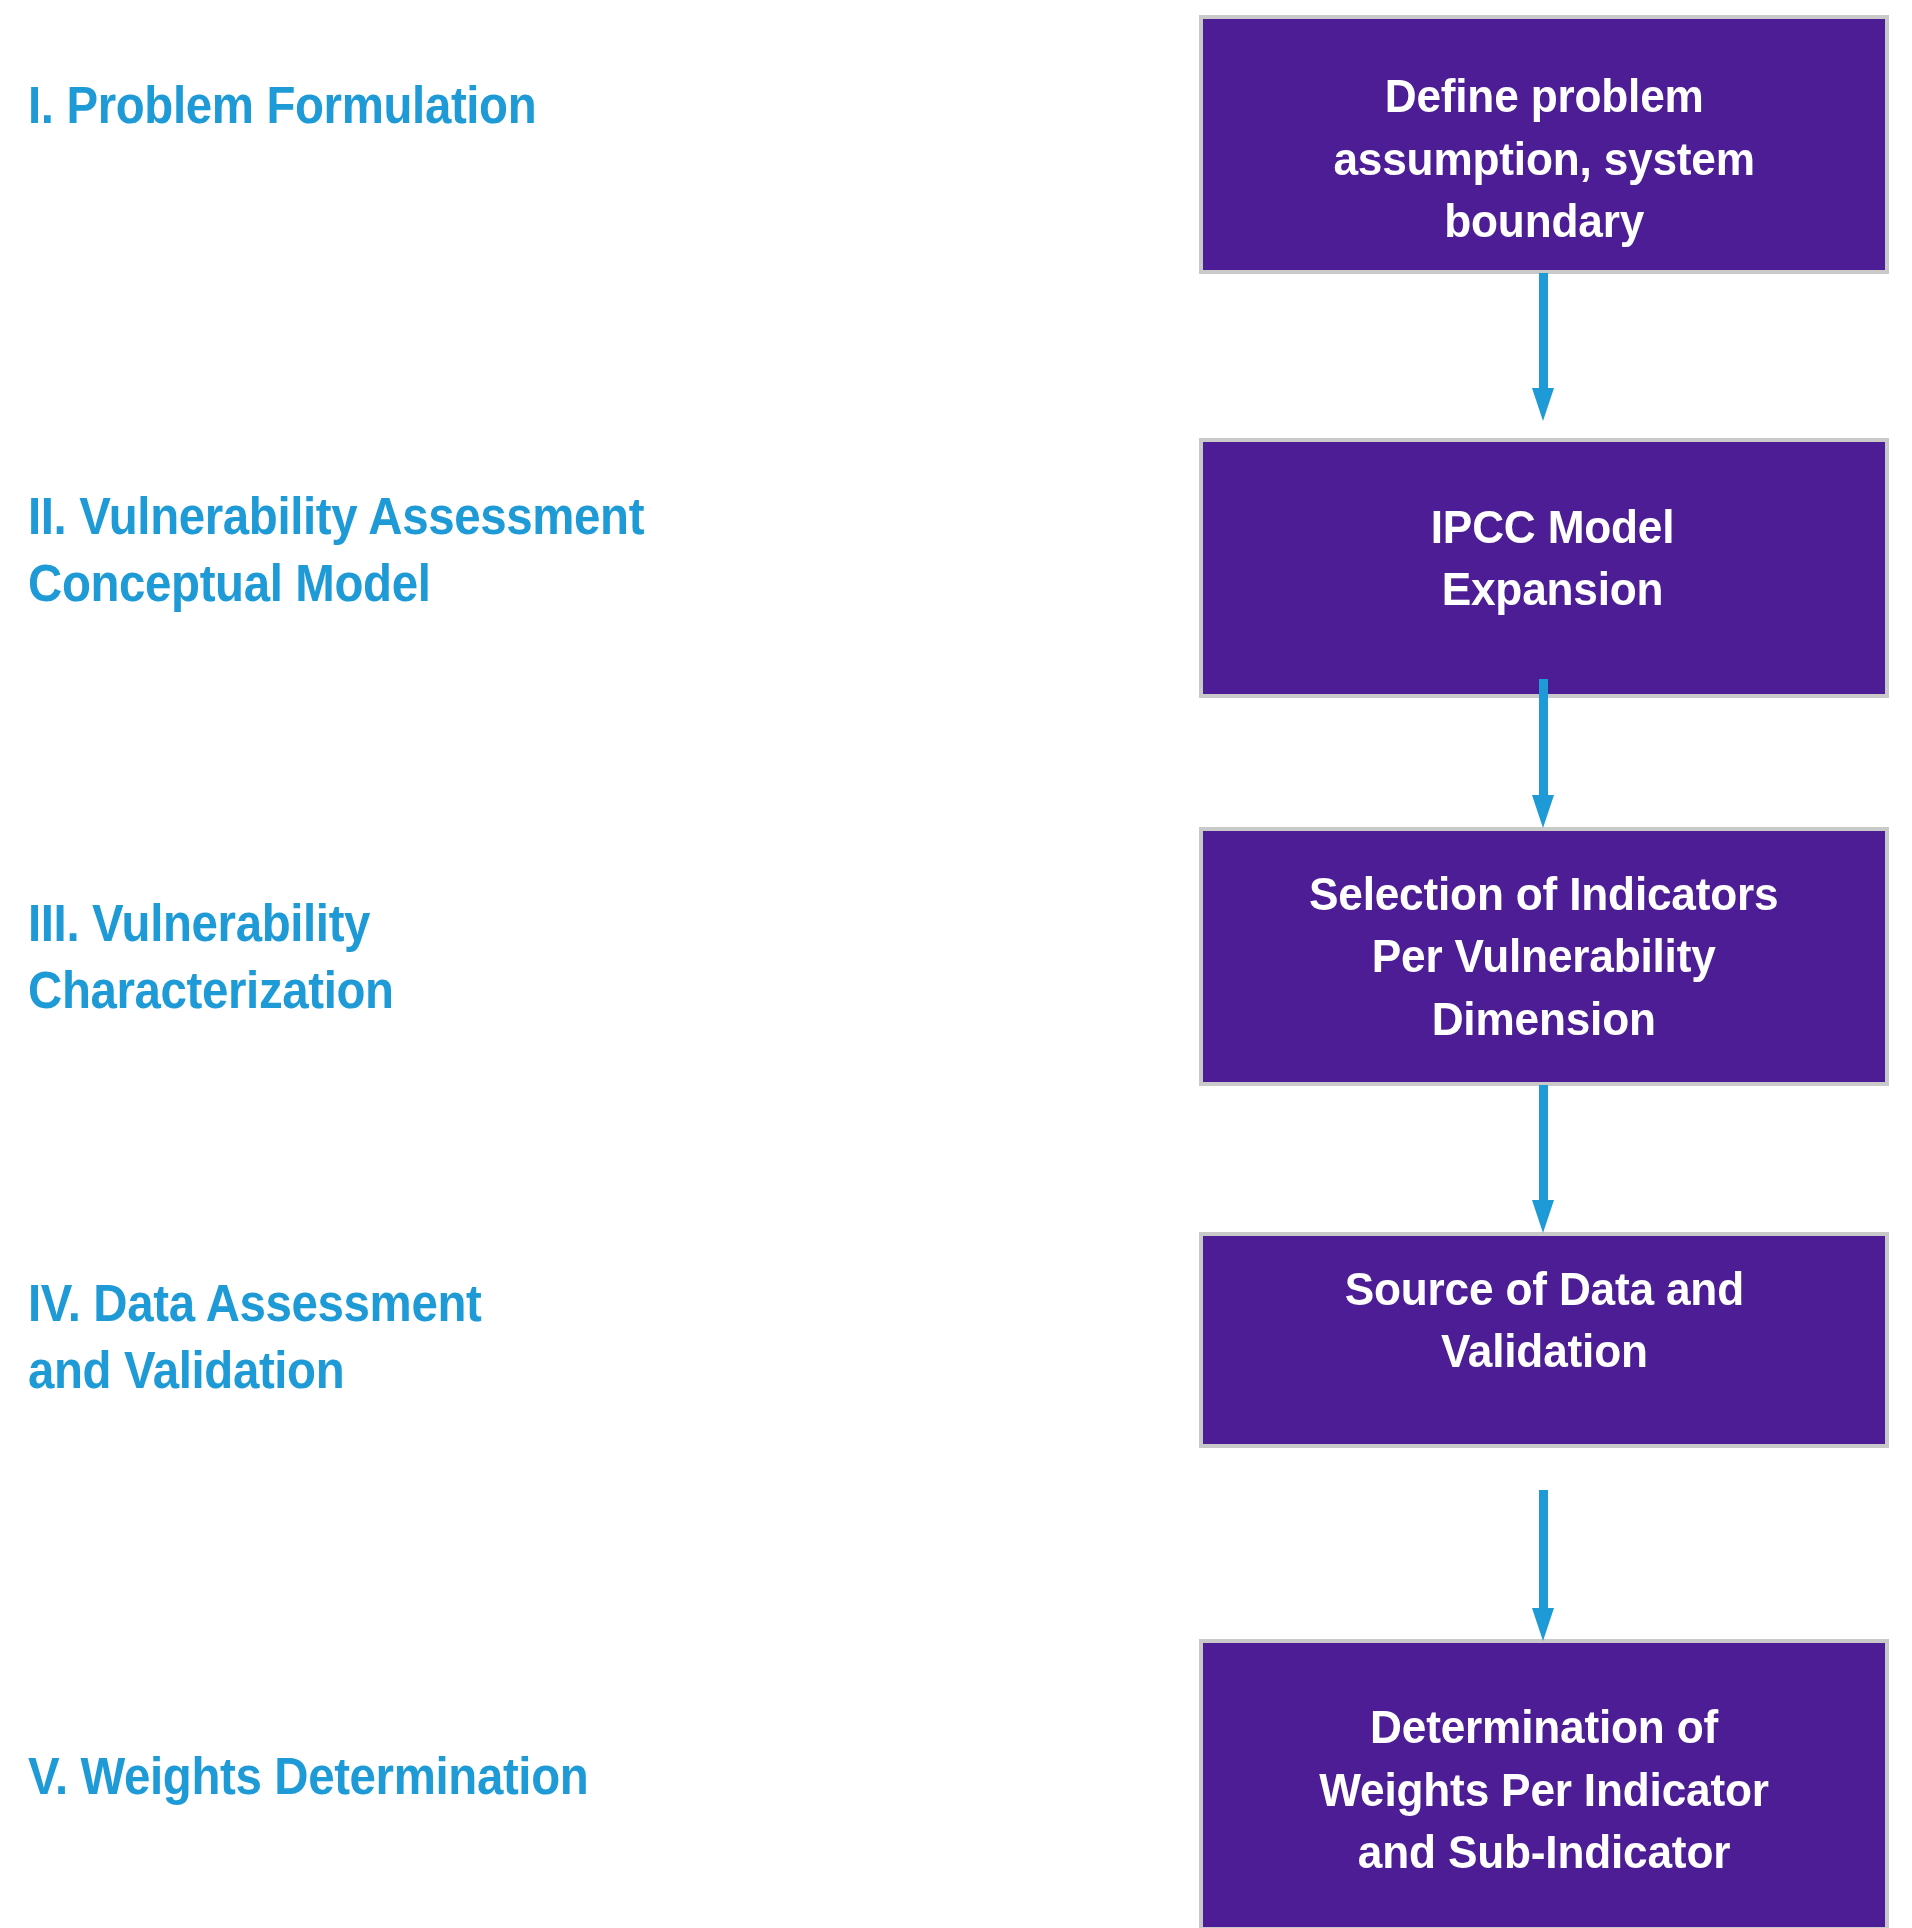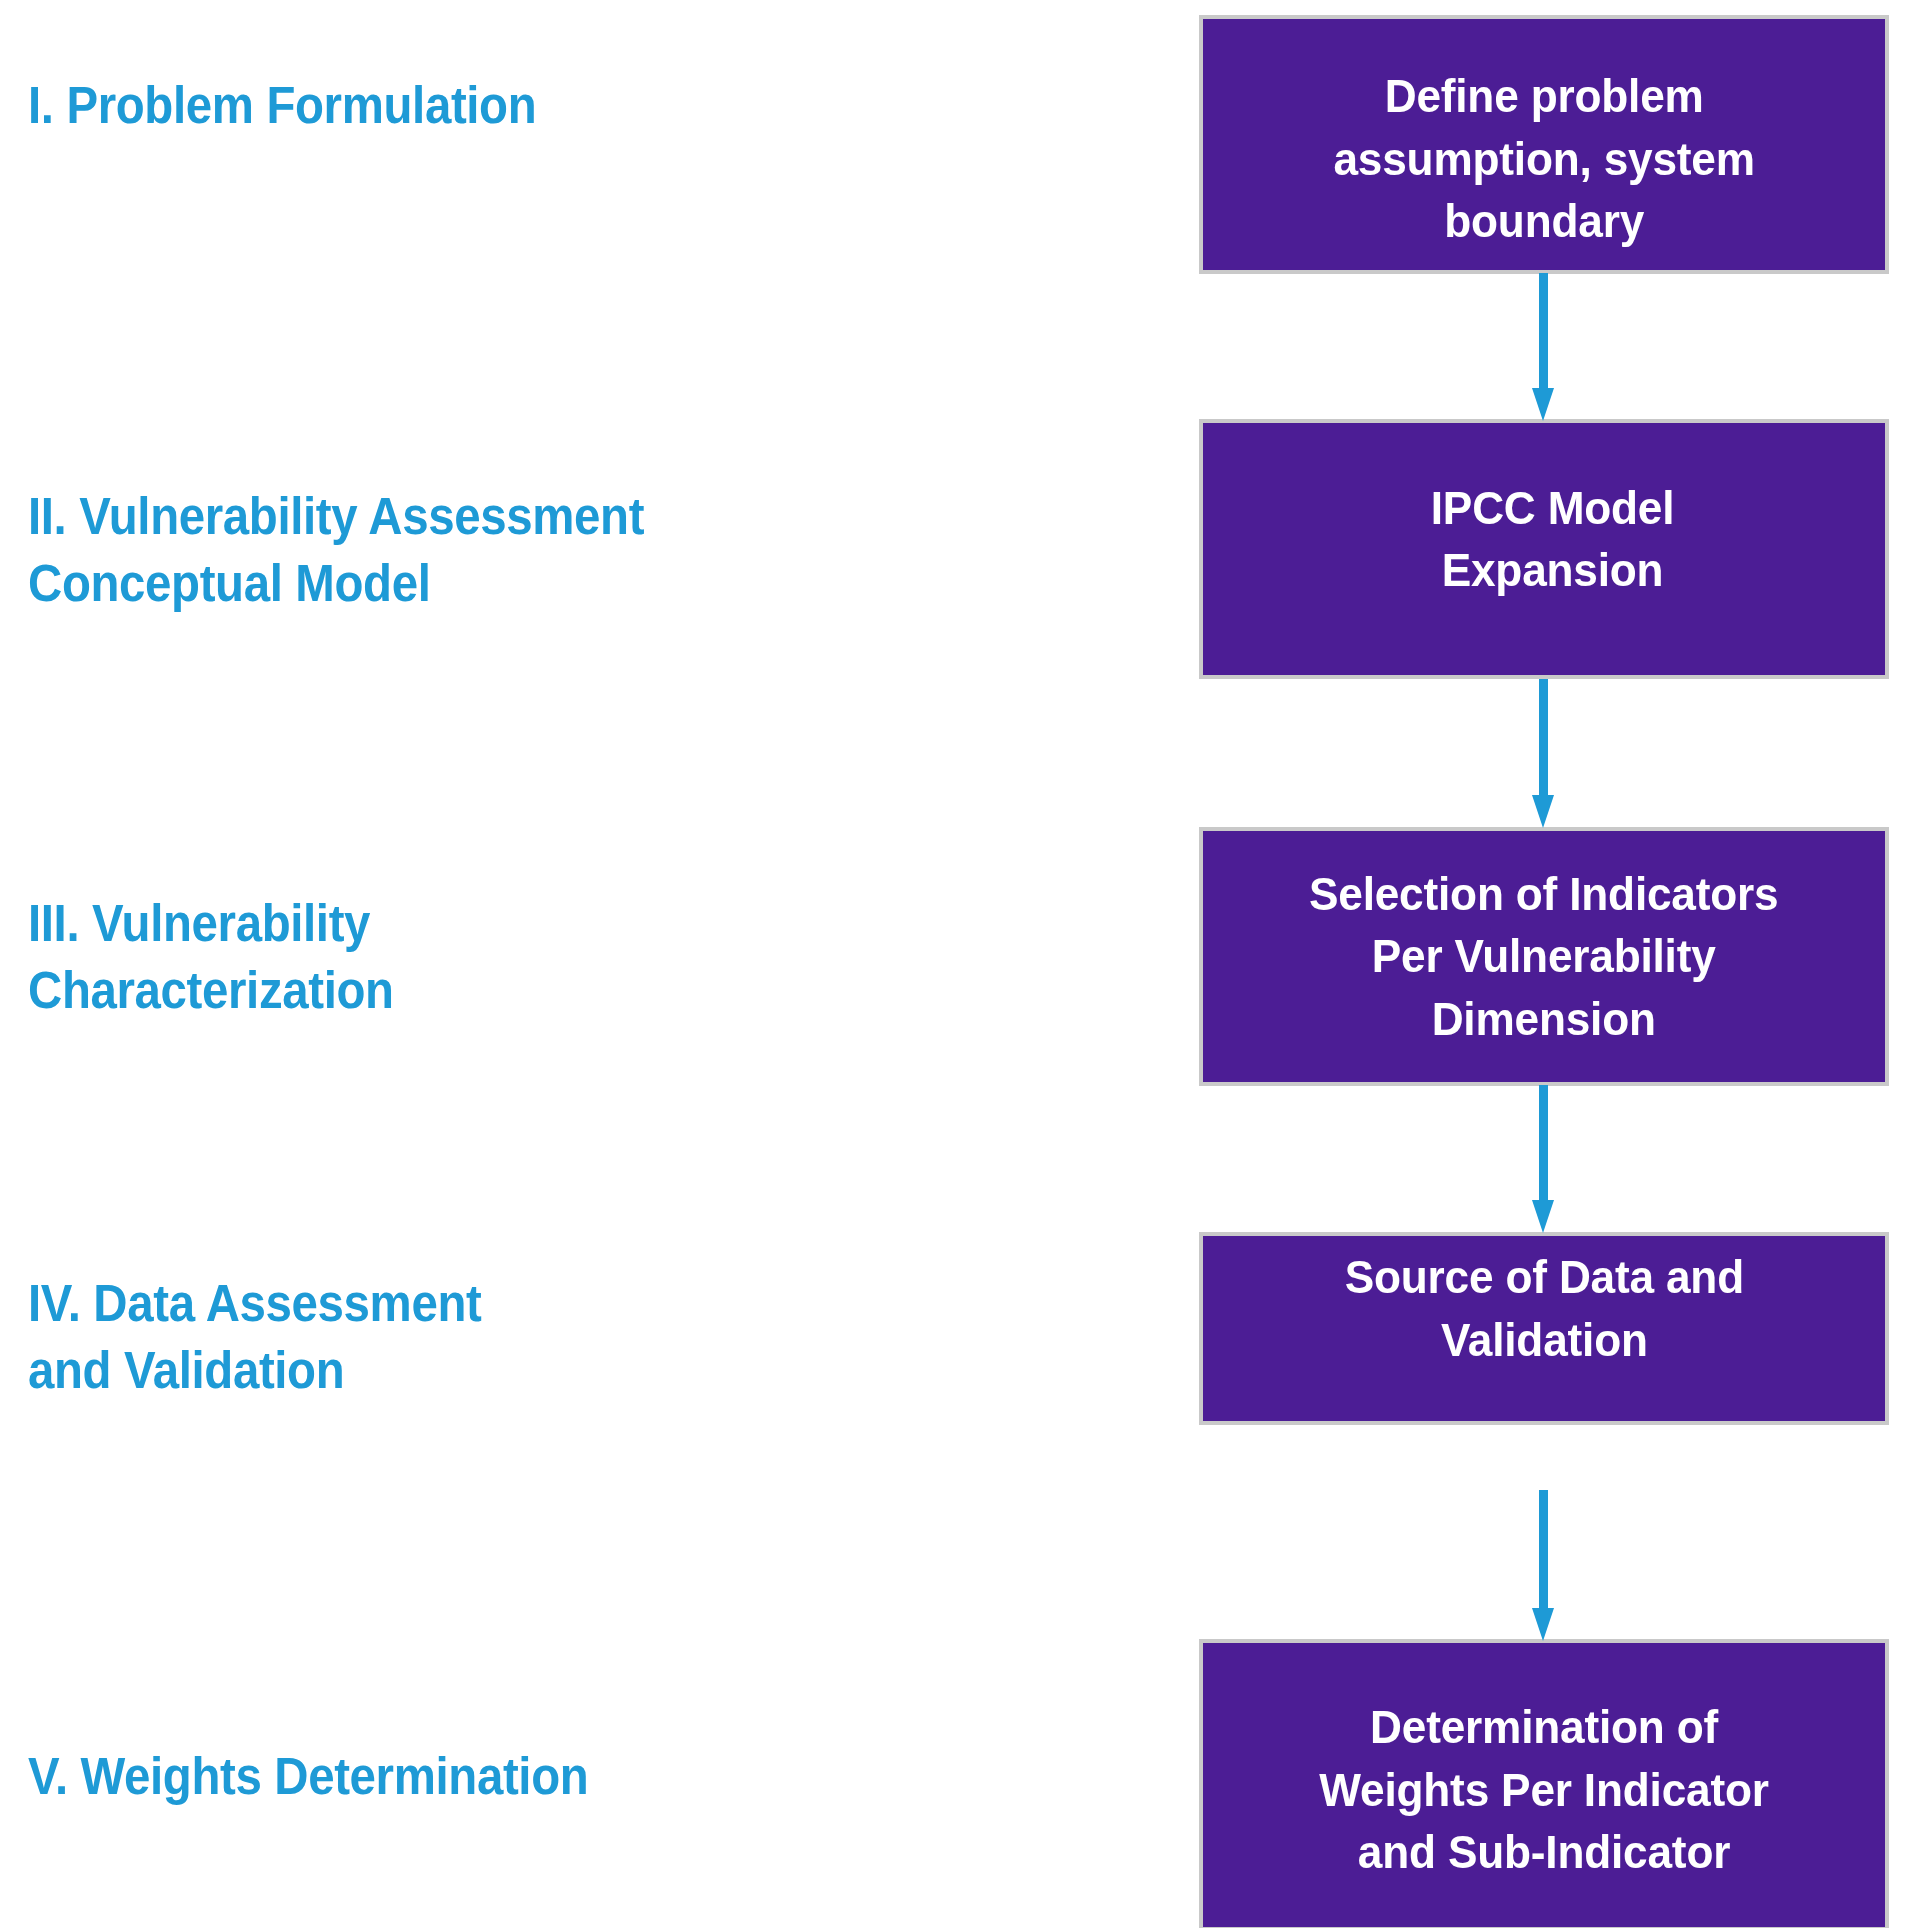--- a/index.html
+++ b/index.html
@@ -61,25 +61,25 @@
     font-size: 47px;
     line-height: 1.33;
     letter-spacing: -0.2px;
     transform: scaleX(0.94);
     white-space: pre-line;
     padding: 0 21px;
   }
 
   #box-1 { top: 14.7px;   height: 259px; }
   #box-1 .box-text { transform: scaleX(0.94) translateY(14.7px); }
-  #box-2 { top: 419px;  height: 260px; padding-left: 17px; }
+  #box-2 { top: 438px;  height: 260px; padding-left: 17px; }
   #box-2 .box-text { transform: scaleX(0.94) translateY(-9.8px); }
   #box-3 { top: 827px; height: 259px; }
   #box-3 .box-text { transform: scaleX(0.94) translateY(0px); }
-  #box-4 { top: 1232px; height: 193px; }
+  #box-4 { top: 1232px; height: 216px; }
   #box-4 .box-text { transform: scaleX(0.94) translateY(-19.6px); }
   #box-5 { top: 1639px; height: 292px; }
   #box-5 .box-text { transform: scaleX(0.94) translateY(4.9px); }
 
   
   .connector {
     position: absolute;
     left: 1532px;
     width: 23px;
   }

